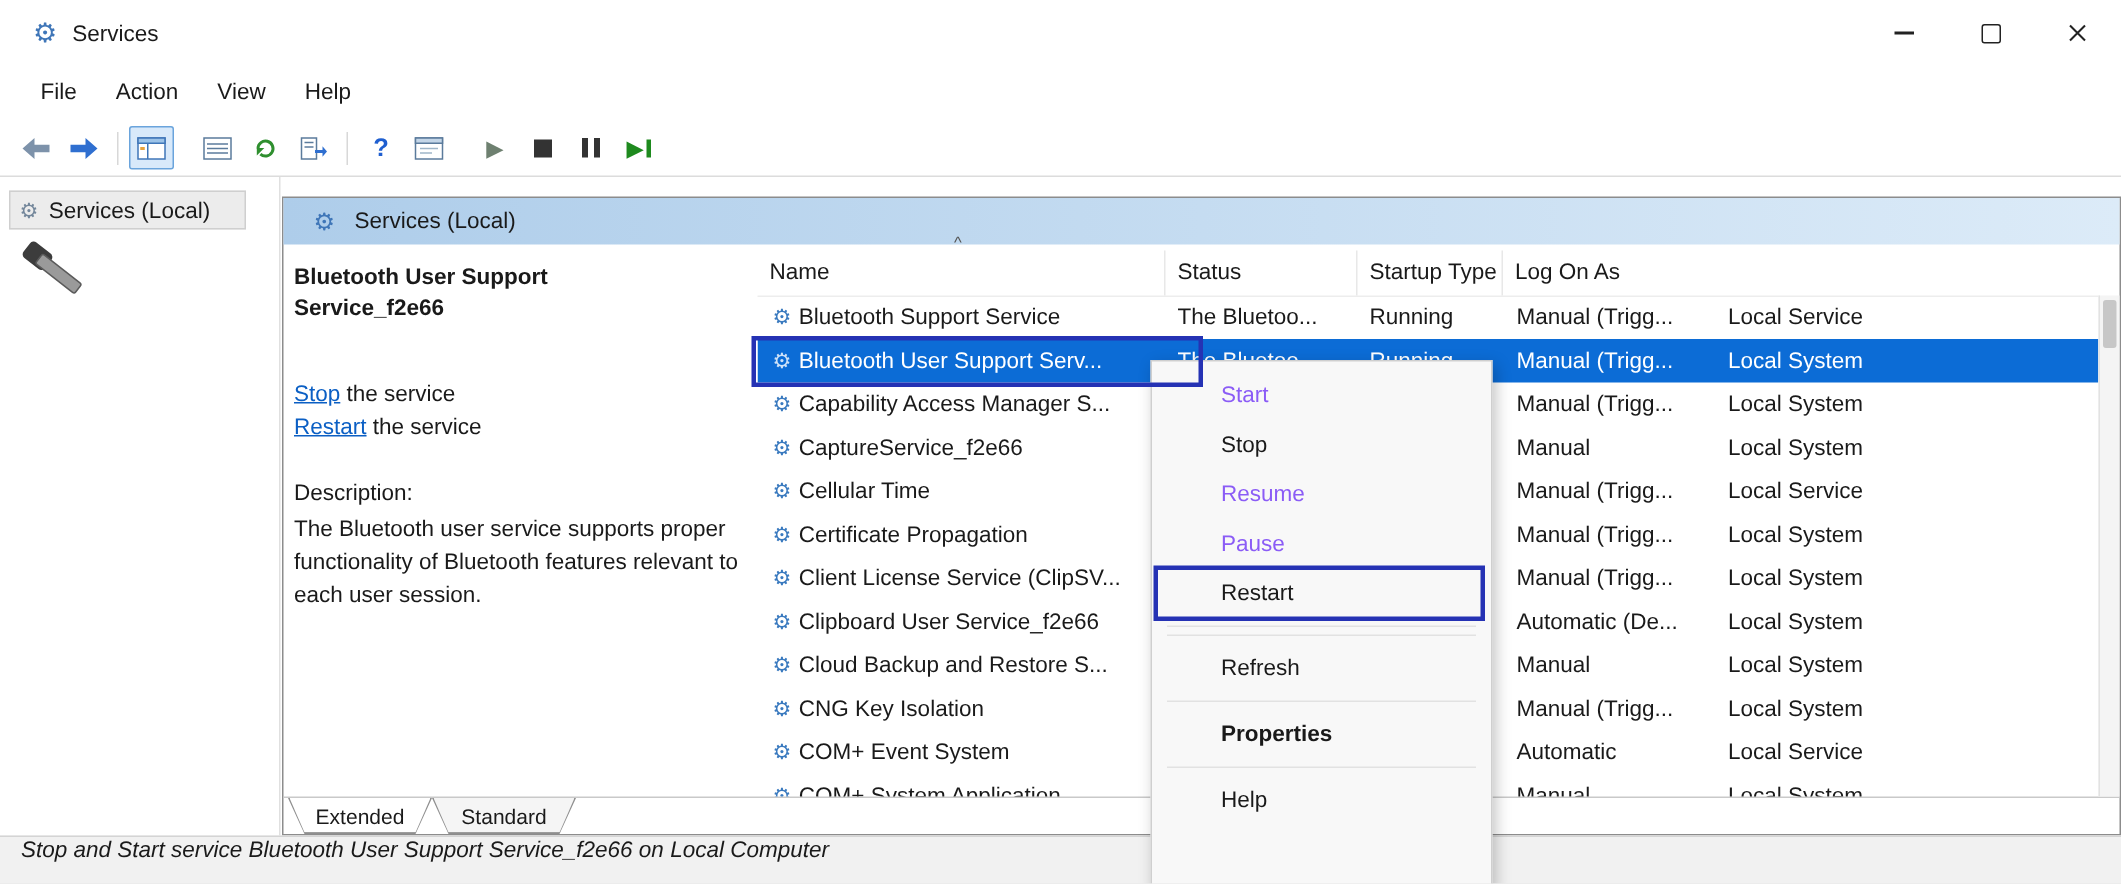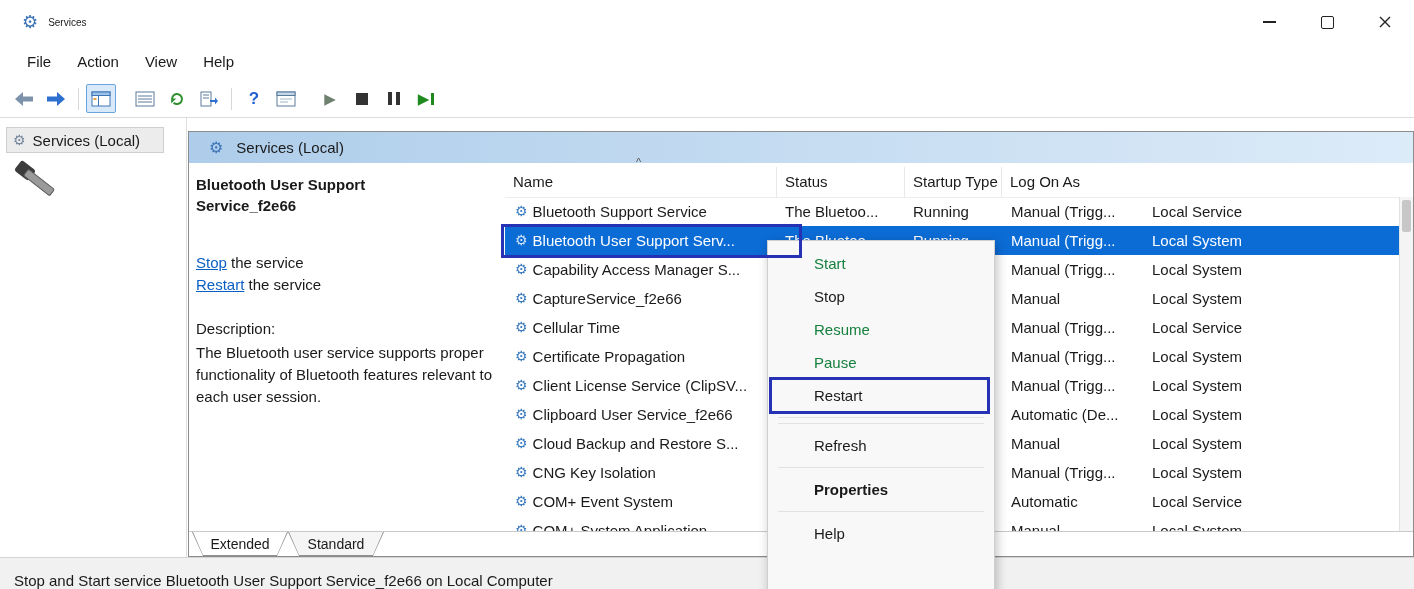--- a/index.html
+++ b/index.html
@@ -2,21 +2,21 @@
 <html><head>
 <meta charset="utf-8">
 <style>
   html,body{margin:0;padding:0;}
   body{font-family:"Liberation Sans",sans-serif;background:#cccccc;}
   #app{position:relative;width:1414px;height:589px;background:#ffffff;overflow:hidden;font-size:15px;color:#1a1a1a;}
 
   
   .titlebar{position:absolute;left:0;top:0;right:0;height:44px;background:#ffffff;display:flex;align-items:center;}
   .app-icon{margin-left:22px;font-size:18px;color:#3f76b8;}
-  .title{margin-left:10px;font-size:10px;}
+  .title{margin-left:10px;font-size:15px;}
   .tb-spacer{flex:1;}
   .wc{width:58px;height:44px;display:flex;align-items:center;justify-content:center;}
   .min-glyph{display:block;width:13px;height:2px;background:#222;}
   .max-glyph{display:block;width:11px;height:11px;border:1.4px solid #222;border-radius:2px;}
 
   
   .menubar{position:absolute;left:0;top:44px;right:0;height:36px;display:flex;align-items:center;padding-left:14px;background:#fff;}
   .mb-item{padding:0 13px;height:28px;line-height:28px;}
 
   
@@ -76,26 +76,26 @@
   .scrollbar{position:absolute;right:1px;top:197px;width:14px;height:334px;background:#f4f4f4;border-left:1px solid #e2e2e2;box-sizing:border-box;}
   .thumb{position:absolute;left:2px;right:2px;top:3px;height:32px;background:#c7c7c7;border-radius:2px;}
 
   
   .tabs{position:absolute;left:192px;top:532px;height:24px;display:flex;}
   .tab{position:relative;width:96px;height:24px;clip-path:polygon(0 0,100% 0,calc(100% - 11px) 100%,11px 100%);background:#8f8f8f;}
   .tab-inner{position:absolute;left:1px;right:1px;top:0;bottom:1px;clip-path:polygon(0 0,100% 0,calc(100% - 10px) 100%,10px 100%);background:#f5f5f5;display:flex;align-items:center;justify-content:center;font-size:14px;}
   .tab.active .tab-inner{background:#ffffff;}
 
   
-  .statusbar{position:absolute;left:0;top:557px;right:0;height:32px;background:#f1f1f1;border-top:1px solid #d4d4d4;box-sizing:border-box;display:flex;align-items:flex-end;padding-left:14px;}
+  .statusbar{position:absolute;left:0;top:557px;right:0;height:32px;background:#f1f1f1;border-top:1px solid #d4d4d4;box-sizing:border-box;display:flex;align-items:flex-start;padding-left:14px;font-style:italic;}
 
   
   .ctxmenu{position:absolute;left:767px;top:240px;width:228px;height:354px;background:#f8f8f8;border:1px solid #cfcfcf;box-shadow:2px 3px 10px rgba(0,0,0,.25);box-sizing:border-box;padding-top:6px;z-index:50;}
   .mitem{position:relative;height:33px;line-height:33px;padding-left:46px;}
-  .mitem.disabled{color:#15803d;}
+  .mitem.disabled{color:#8b5cf6;}
   .mitem.bold{font-weight:bold;}
   .msep{height:1px;background:#e2e2e2;margin:5px 10px;}
   .subarrow{position:absolute;right:18px;top:0;line-height:33px;font-size:18px;color:#444;}
 
   
   .annot{position:absolute;border:3px solid #2532b4;box-sizing:border-box;z-index:60;pointer-events:none;}
   #annot-name{left:501px;top:224px;width:301px;height:34px;}
   #annot-restart{left:769px;top:377px;width:221px;height:37px;}
 </style>
 </head>

